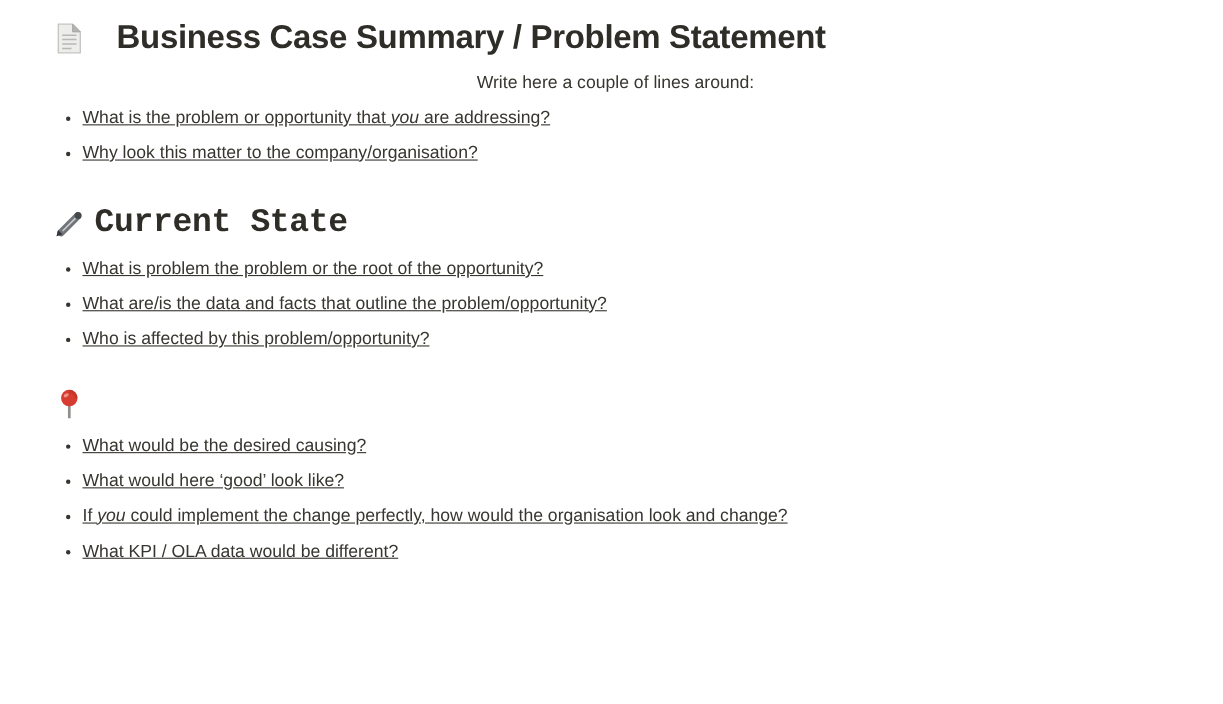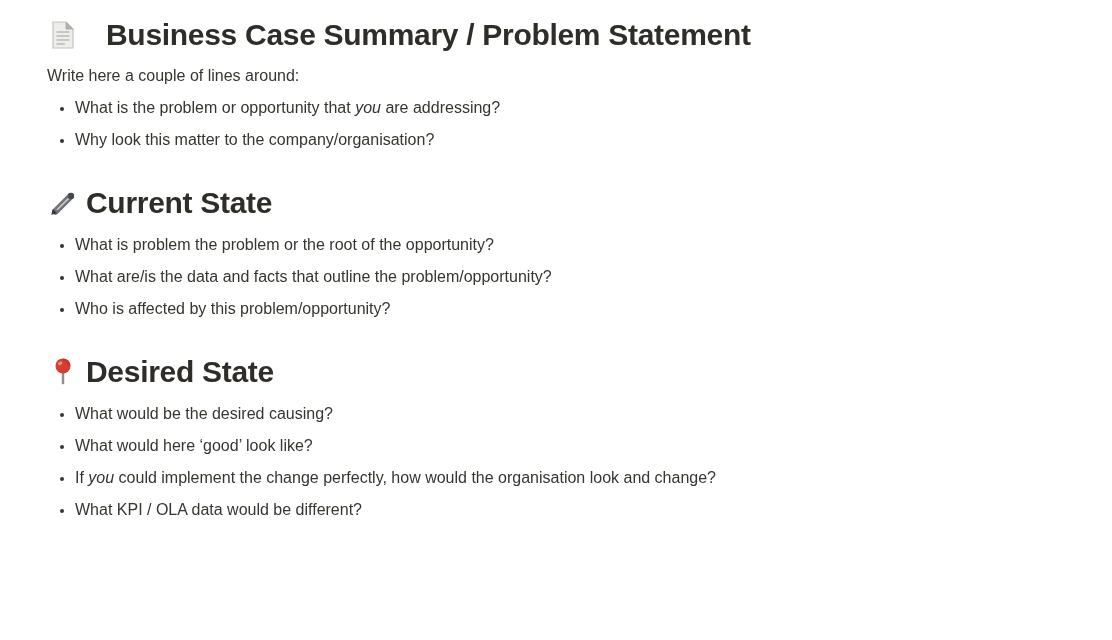--- a/index.html
+++ b/index.html
@@ -30,38 +30,41 @@
   }
   h2.section-heading {
     margin: 32px 0 11px 0;
     font-size: 30px;
     line-height: 38px;
     font-weight: 700;
     letter-spacing: -0.3px;
     color: #2f2d28;
     display: flex;
     align-items: center;
+    font-family: Liberation Mono, monospace;
   }
   .icon-wrap {
     display: inline-flex;
     align-items: center;
     justify-content: center;
     width: 32px;
     margin-right: 7px;
     flex: 0 0 auto;
   }
   p.intro {
     margin: 0 0 8px 0;
     font-size: 16px;
     line-height: 24px;
+    text-align: center;
   }
   ul.bullets {
     margin: 0;
     padding: 0 0 0 28px;
     list-style: disc;
+    text-decoration: underline;
   }
   ul.bullets li {
     margin: 0 0 8px 0;
     font-size: 16px;
     line-height: 24px;
     padding-left: 0px;
   }
   ul.bullets li::marker {
     font-size: 13px;
     color: #37352f;
@@ -117,21 +120,20 @@
 
   <h2 class="section-heading">
     <span class="icon-wrap">
       <svg width="30" height="30" viewBox="0 0 32 32" aria-hidden="true">
         <line x1="16" y1="15" x2="16" y2="29" stroke="#8f8f8c" stroke-width="2.6"></line>
         <circle cx="16" cy="9.5" r="8" fill="#d63c2f"></circle>
         <path d="M16 1.5 a8 8 0 0 1 8 8 l-3 0 a5 5 0 0 0 -5 -5 z" fill="#b92f24" opacity="0.55"></path>
         <ellipse cx="13" cy="6.8" rx="2.6" ry="1.7" fill="#ef9186" transform="rotate(-28 13 6.8)"></ellipse>
       </svg>
     </span>
-    <span>Desired State</span>
   </h2>
 
 
   <ul class="bullets">
     <li><span>What would be the desired causing?</span></li>
     <li><span>What would here ‘good’ look like?</span></li>
     <li><span>If </span><em>you</em><span> could implement the change perfectly, how would the organisation look and change?</span></li>
     <li><span>What KPI / OLA data would be different?</span></li>
   </ul>
 

